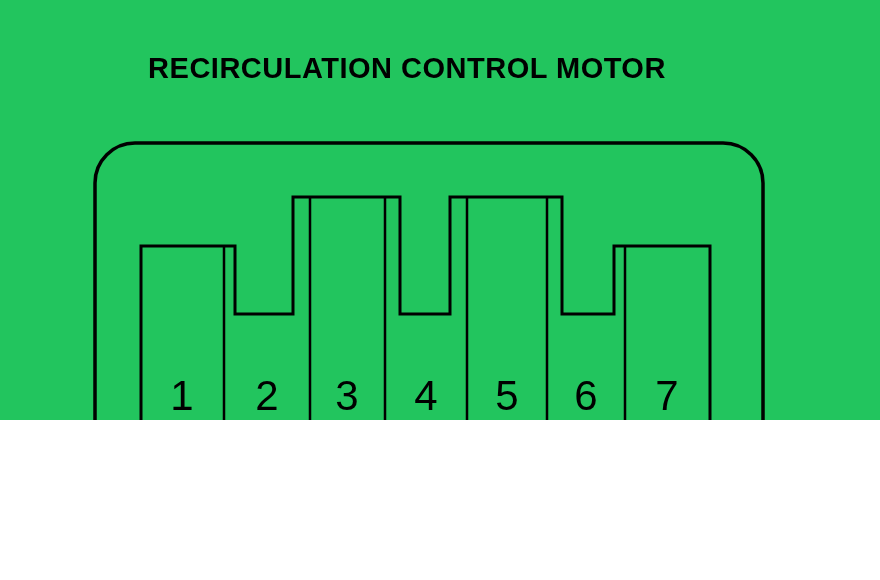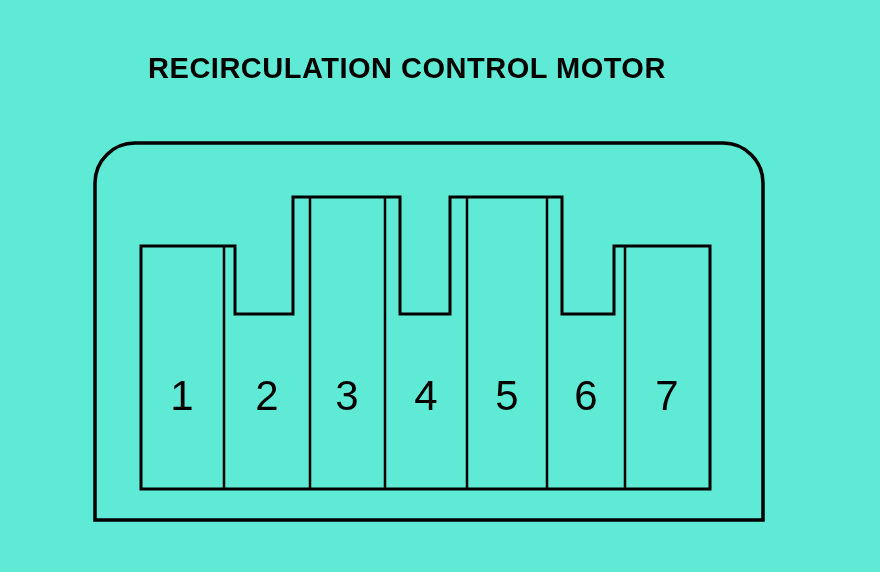--- a/index.html
+++ b/index.html
@@ -3,22 +3,22 @@
 <meta charset="utf-8">
 <style>
   html, body {
     margin: 0;
     padding: 0;
     background: #ffffff;
   }
   .canvas {
     position: relative;
     width: 880px;
-    height: 572px;
-    background: #5eead4;
+    height: 420px;
+    background: #22c55e;
     overflow: hidden;
     font-family: "Liberation Sans", "DejaVu Sans", sans-serif;
     color: #000000;
   }
   .title {
     position: absolute;
     top: 54px;
     left: 407px;
     transform: translateX(-50%);
     margin: 0;

